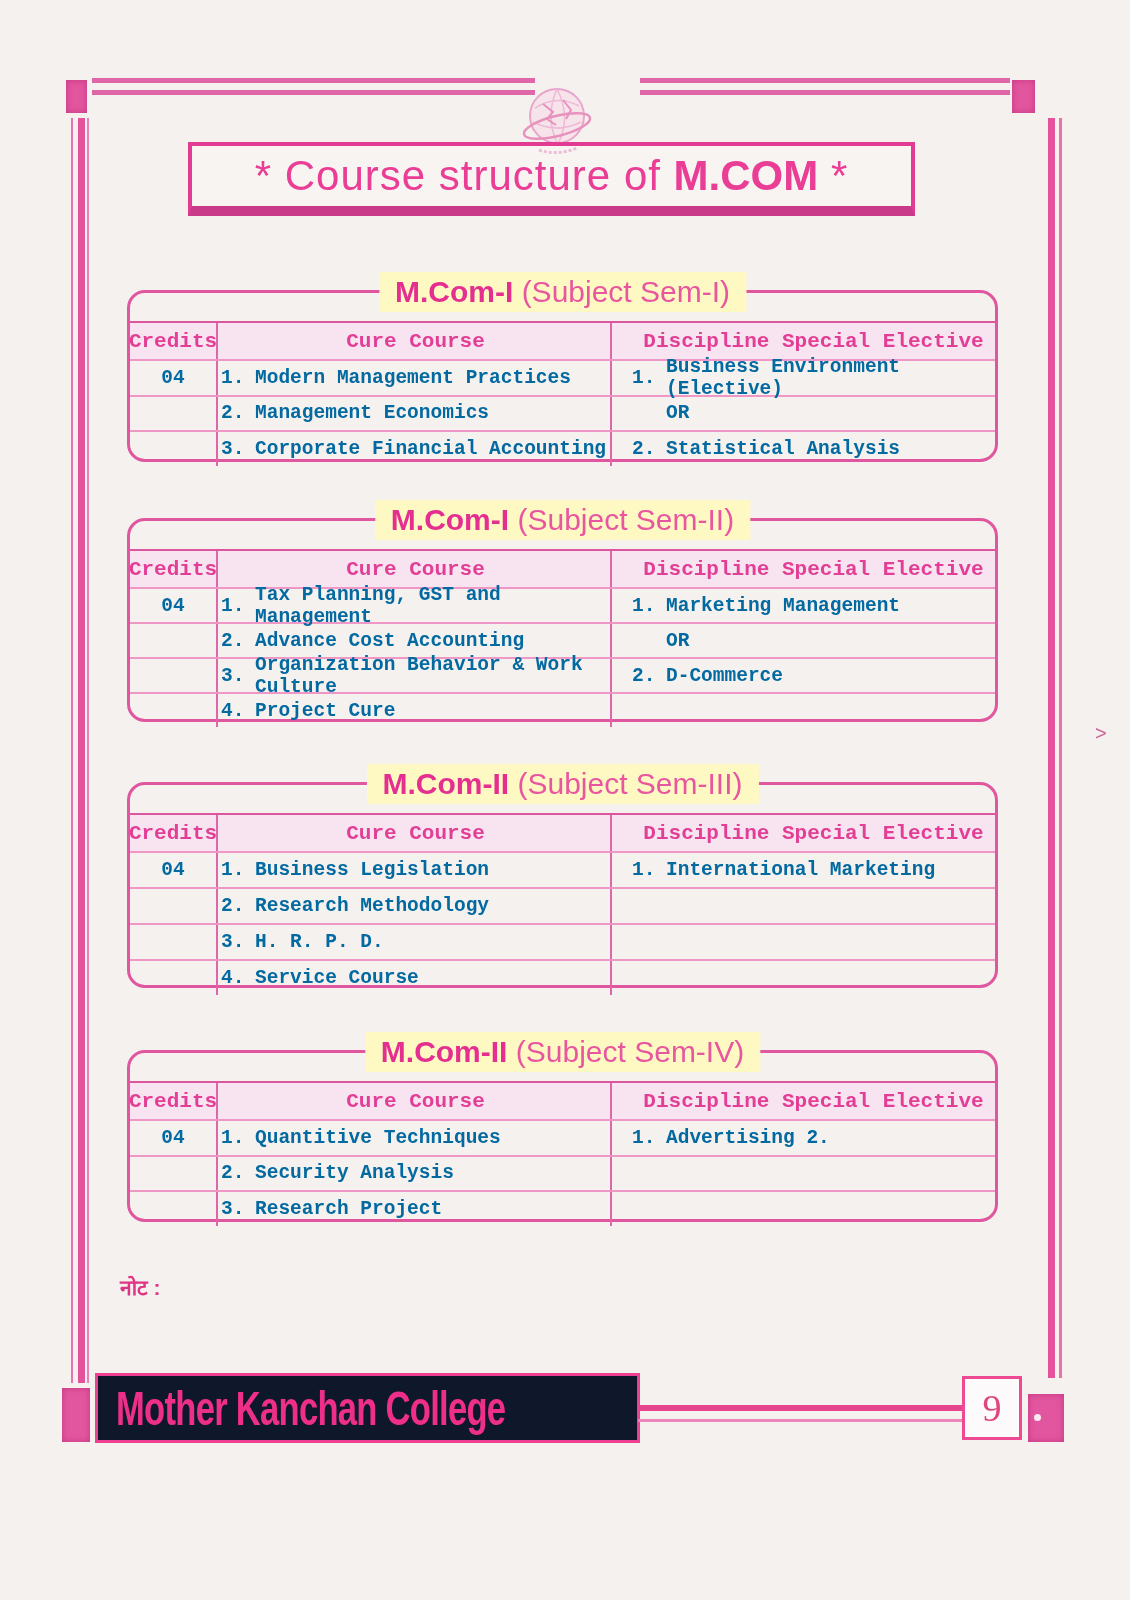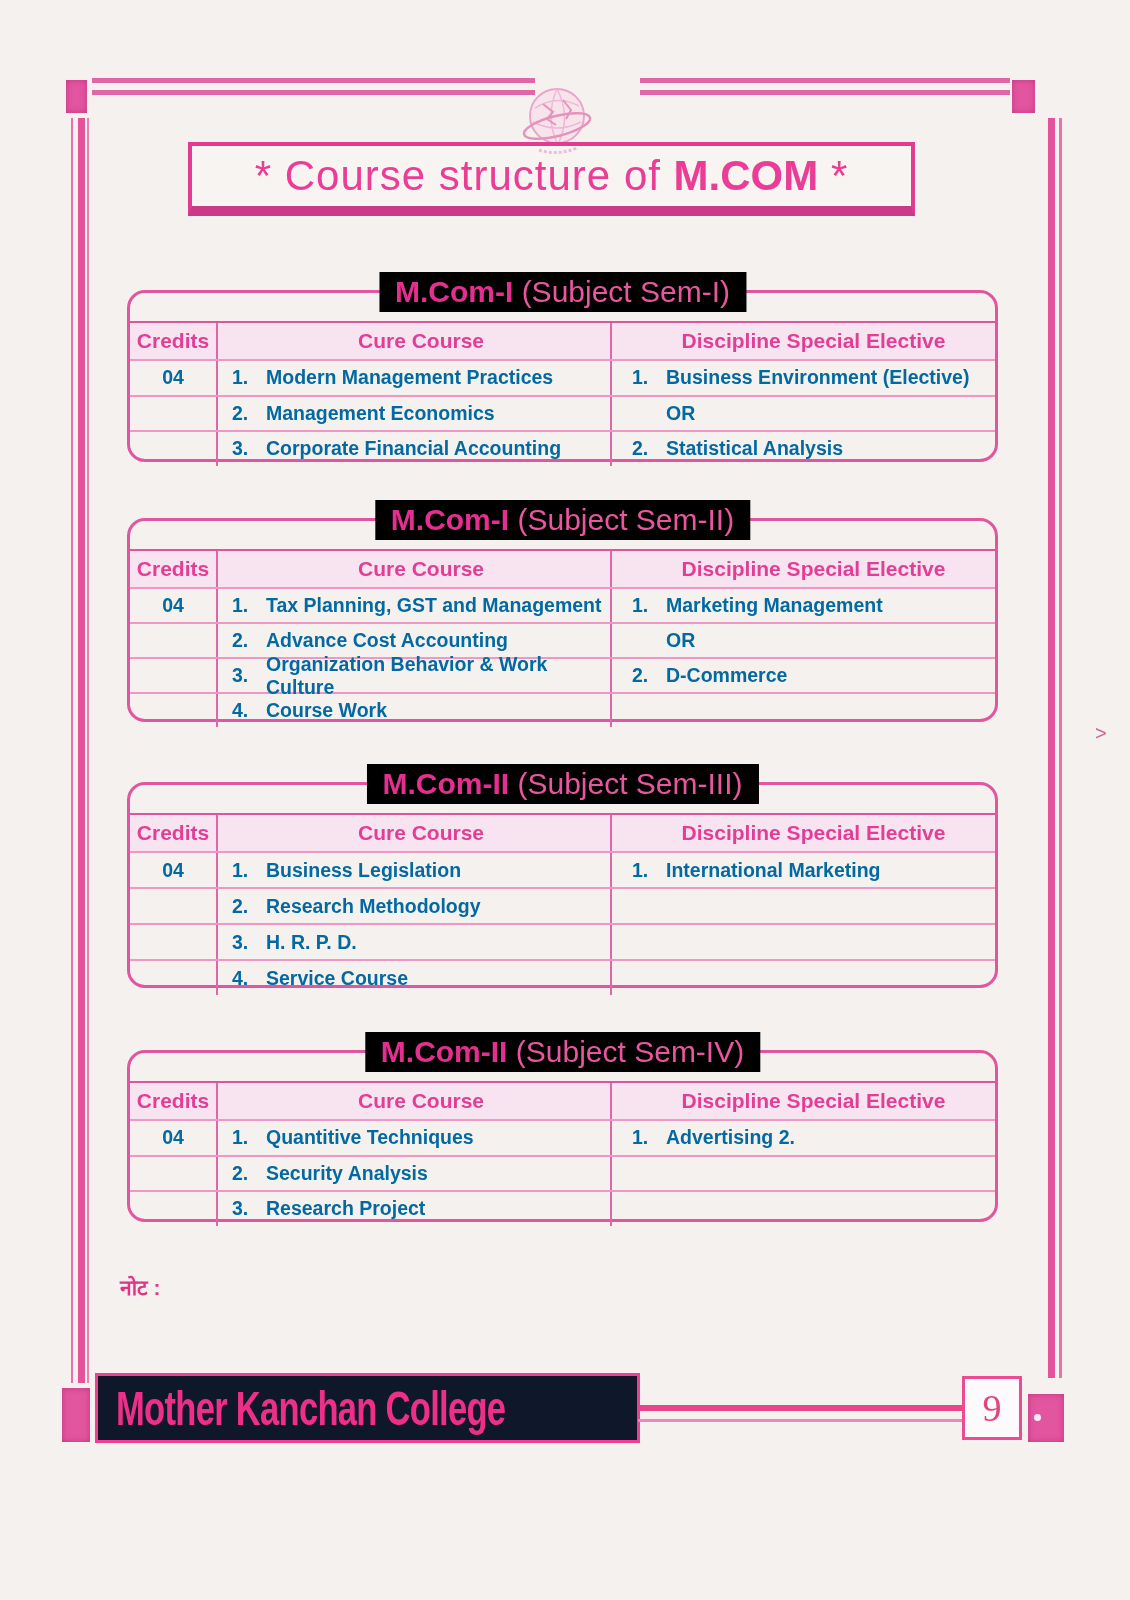--- a/index.html
+++ b/index.html
@@ -14,32 +14,32 @@
     border:4px solid #e13b92;border-bottom:10px solid #c93a88;background:rgba(255,255,255,.25);
     display:flex;align-items:center;justify-content:center;}
   .title-text{font-size:42px;color:#ea3d95;letter-spacing:1px;font-weight:500;white-space:nowrap;}
   .title-text b{font-weight:800;letter-spacing:0;}
   
   .course-section{position:absolute;left:127px;width:871px;box-sizing:border-box;
     border:3px solid #e0569f;border-radius:18px;}
   .s1{top:290px;height:172px;} .s2{top:518px;height:204px;}
   .s3{top:782px;height:206px;} .s4{top:1050px;height:172px;}
   .sec-title{position:absolute;top:-21px;left:50%;transform:translateX(-50%);
-    background:#000000;padding:0 16px;font-size:30px;line-height:40px;color:#e8569f;white-space:nowrap;}
+    background:#fef9c3;padding:0 16px;font-size:30px;line-height:40px;color:#e8569f;white-space:nowrap;}
   .sec-title b{color:#e52f90;font-weight:800;}
   .tbl{margin-top:28px;border-top:2.5px solid #dd559c;}
   .tr{display:flex;align-items:stretch;}
   .tr + .tr{border-top:2px solid #ef97c5;}
   .th{height:36px;background:#f8e3f0;}
   .th .td{justify-content:center;font-weight:700;font-size:21px;color:#e23e95;padding:0;}
   .row{font-weight:700;font-size:19.5px;color:#0369a1;}
   .s1 .row{height:33.5px;} .s2 .row{height:33px;} .s3 .row{height:34px;} .s4 .row{height:33.5px;}
-  .td{display:flex;align-items:center;box-sizing:border-box;}
+  .td{display:flex;align-items:center;box-sizing:border-box;font-family:Liberation Mono, monospace;}
   .td.c{width:88px;border-right:2px solid #dd67a8;justify-content:center;}
-  .td.m{width:394px;border-right:2px solid #dd67a8;padding-left:14px;}
+  .td.m{width:394px;border-right:2px solid #dd67a8;padding-left:3px;}
   .td.e{flex:1;padding-left:20px;}
   .no{width:34px;flex-shrink:0;}
   
   .note{position:absolute;left:120px;top:1272px;width:885px;display:flex;
     color:#e03584;font-size:21px;line-height:32px;font-weight:600;}
   .note-label{width:84px;flex-shrink:0;font-weight:700;}
   
   .college-box{position:absolute;left:95px;top:1373px;width:545px;height:70px;box-sizing:border-box;
     border:3px solid #ee3f92;background:#0f172a;display:flex;align-items:center;padding-left:18px;overflow:hidden;}
   .college-name{font-size:48px;font-weight:800;color:#ee2f8a;white-space:nowrap;
@@ -165,21 +165,21 @@
           </div>
         <div class="td e">
             <span class="no">2.</span>
             <span>D-Commerce</span>
           </div>
       </div>
       <div class="tr row">
         <div class="td c"></div>
         <div class="td m">
             <span class="no">4.</span>
-            <span>Course Work</span>
+            <span>Project Cure</span>
           </div>
         <div class="td e">
             <span class="no"></span>
             <span></span>
           </div>
       </div>
     </div>
   </section>
 
   <section class="course-section s3">

